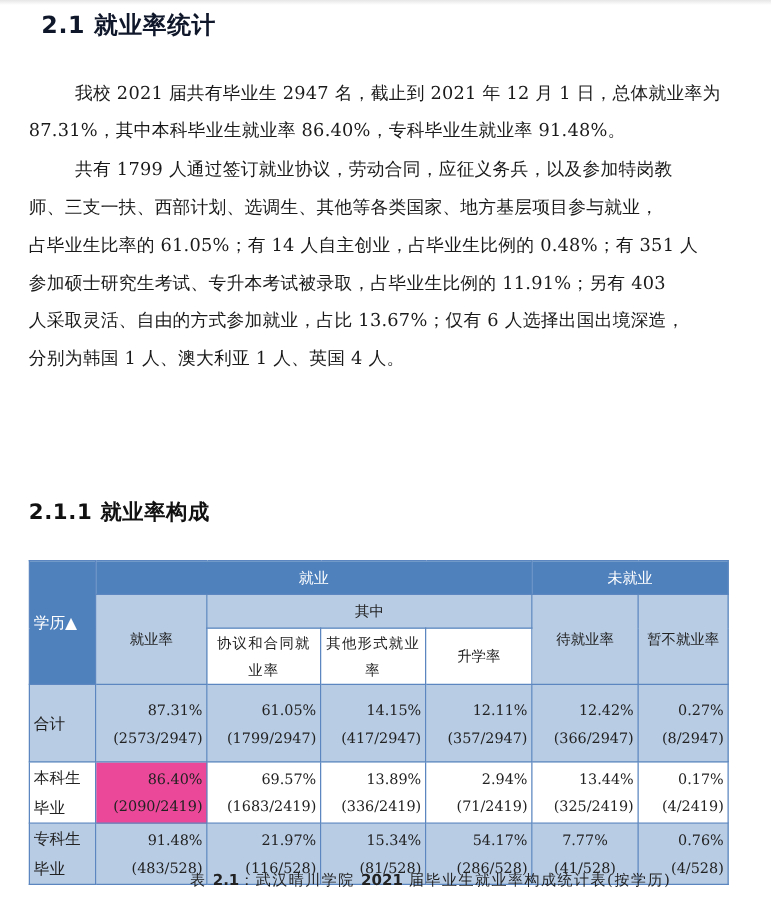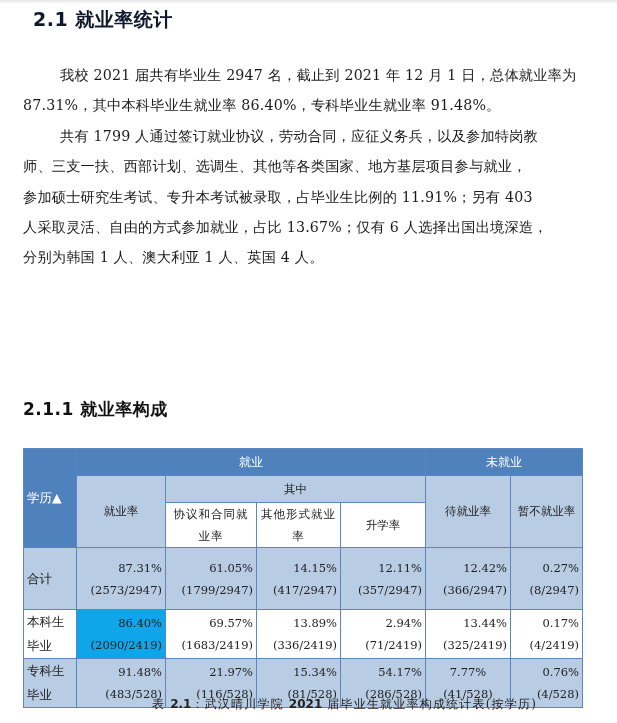--- a/index.html
+++ b/index.html
@@ -70,20 +70,21 @@
 <div class="h1">2.1  就业率统计</div>
 
 <div class="para" style="top:60px;">
   <span class="line indent">我校 2021 届共有毕业生 2947 名，截止到 2021 年 12 月 1 日，总体就业率为</span>
   <span class="line">87.31%，其中本科毕业生就业率 86.40%，专科毕业生就业率 91.48%。</span>
 </div>
 
 <div class="para" style="top:121px;">
   <span class="line indent">共有 1799 人通过签订就业协议，劳动合同，应征义务兵，以及参加特岗教</span>
   <span class="line">师、三支一扶、西部计划、选调生、其他等各类国家、地方基层项目参与就业，</span>
+  <span class="line">占毕业生比率的 61.05%；有 14 人自主创业，占毕业生比例的 0.48%；有 351 人</span>
   <span class="line">参加硕士研究生考试、专升本考试被录取，占毕业生比例的 11.91%；另有 403</span>
   <span class="line">人采取灵活、自由的方式参加就业，占比 13.67%；仅有 6 人选择出国出境深造，</span>
   <span class="line">分别为韩国 1 人、澳大利亚 1 人、英国 4 人。</span>
 </div>
 
 <div class="para" style="top:310px;">
 </div>
 
 <div class="h2">2.1.1  就业率构成</div>
 
@@ -140,21 +141,21 @@
           <span class="sub">(366/2947)</span>
         </td>
     <td class="num">
           <span class="sub">0.27%</span>
           <span class="sub">(8/2947)</span>
         </td>
   </tr>
 
   <tr class="row-white" style="height:47px;">
     <td class="label" style="background:#ffffff;">本科生毕业</td>
-    <td class="num" style="background:#0ea5e9;">
+    <td class="num" style="background:#ec4899;">
           <span class="sub">86.40%</span>
           <span class="sub">(2090/2419)</span>
         </td>
     <td class="num">
           <span class="sub">69.57%</span>
           <span class="sub">(1683/2419)</span>
         </td>
     <td class="num">
           <span class="sub">13.89%</span>
           <span class="sub">(336/2419)</span>

